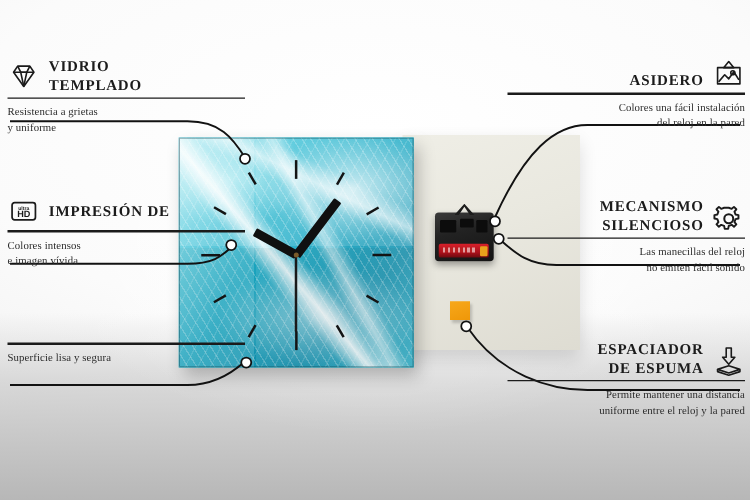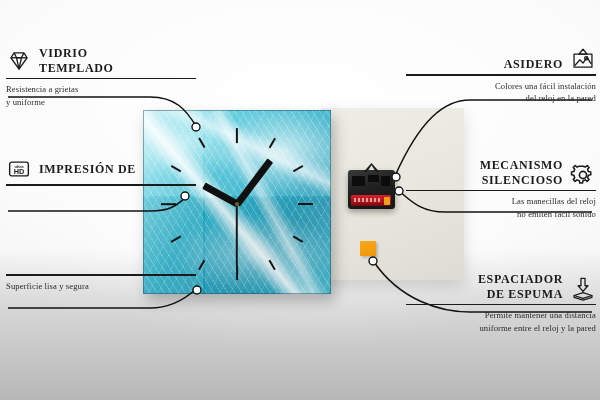--- a/index.html
+++ b/index.html
@@ -251,20 +251,24 @@
           <rect x="4.5" y="7.5" width="23" height="17" rx="2.5" fill="none" stroke="#1b1b1b" stroke-width="1.7"></rect>
           <text x="16" y="14.4" font-family="Liberation Sans, sans-serif" font-size="5" font-weight="700" text-anchor="middle" fill="#1b1b1b">ultra</text>
           <text x="16" y="22" font-family="Liberation Sans, sans-serif" font-size="9" font-weight="700" text-anchor="middle" fill="#1b1b1b">HD</text>
         </svg>
       </span>
       <span class="titles">
         <span>IMPRESIÓN DE</span>
       </span>
     </div>
     <div class="rule"></div>
+    <div class="desc">
+      <span>Colores intensos</span>
+      <span>e imagen vívida</span>
+    </div>
   </div>
 
   <div class="callout left" id="c-bordes">
     <div class="rule"></div>
     <div class="desc">
       <span>Superficie lisa y segura</span>
       <span></span>
     </div>
   </div>
 

